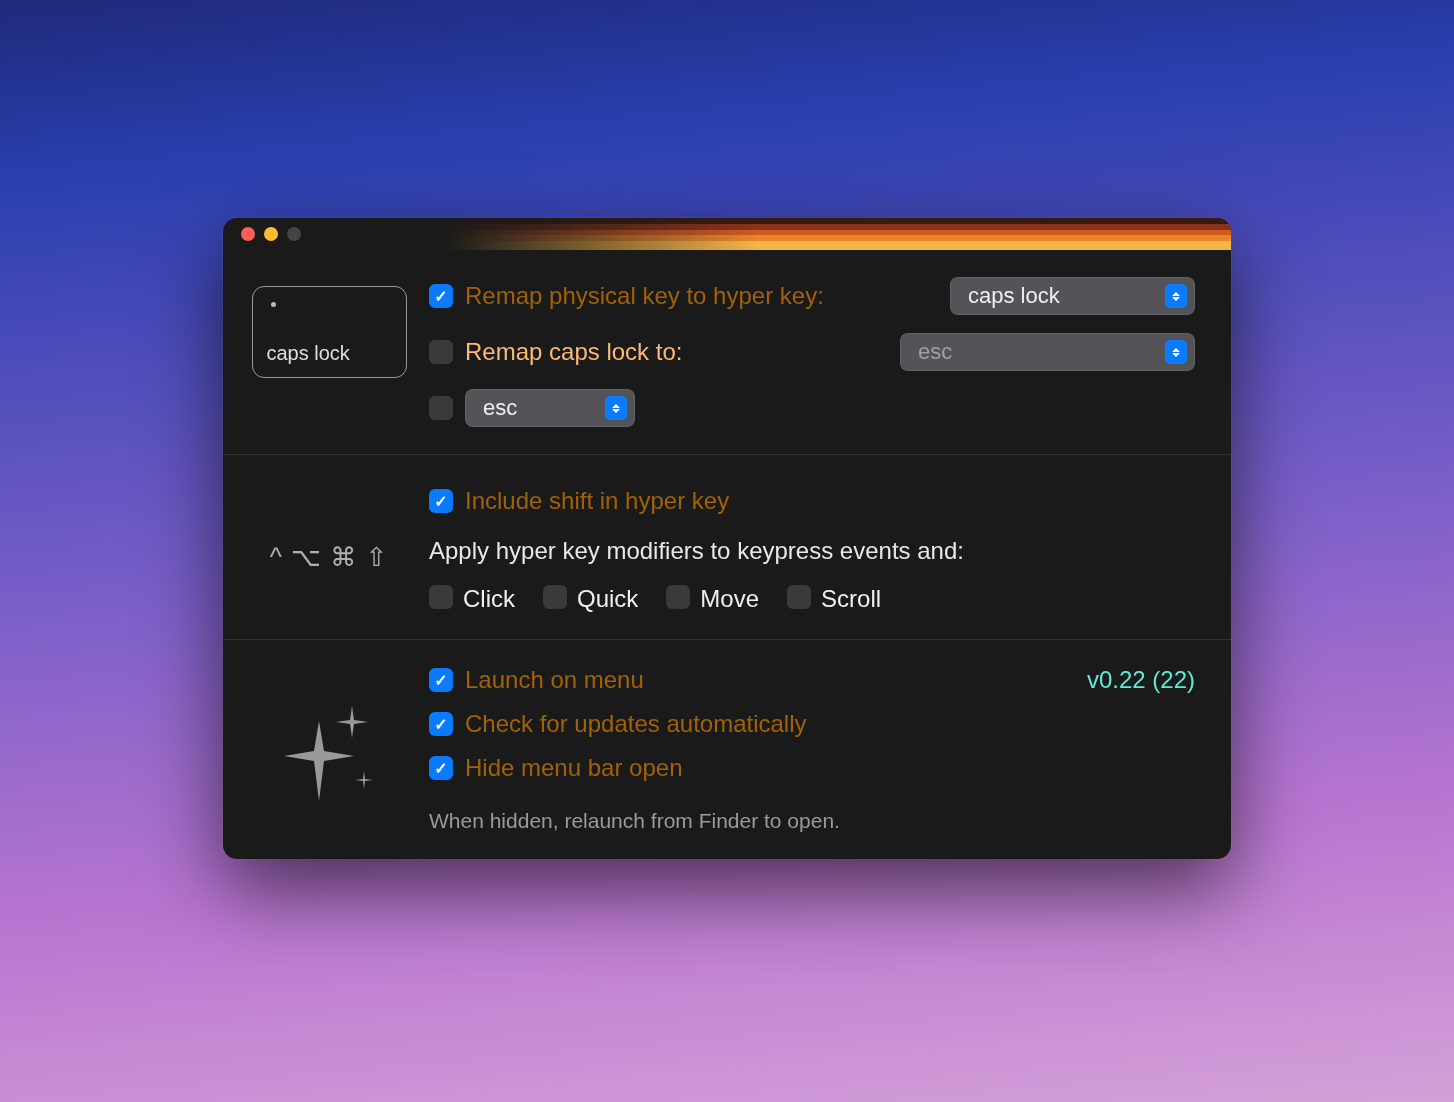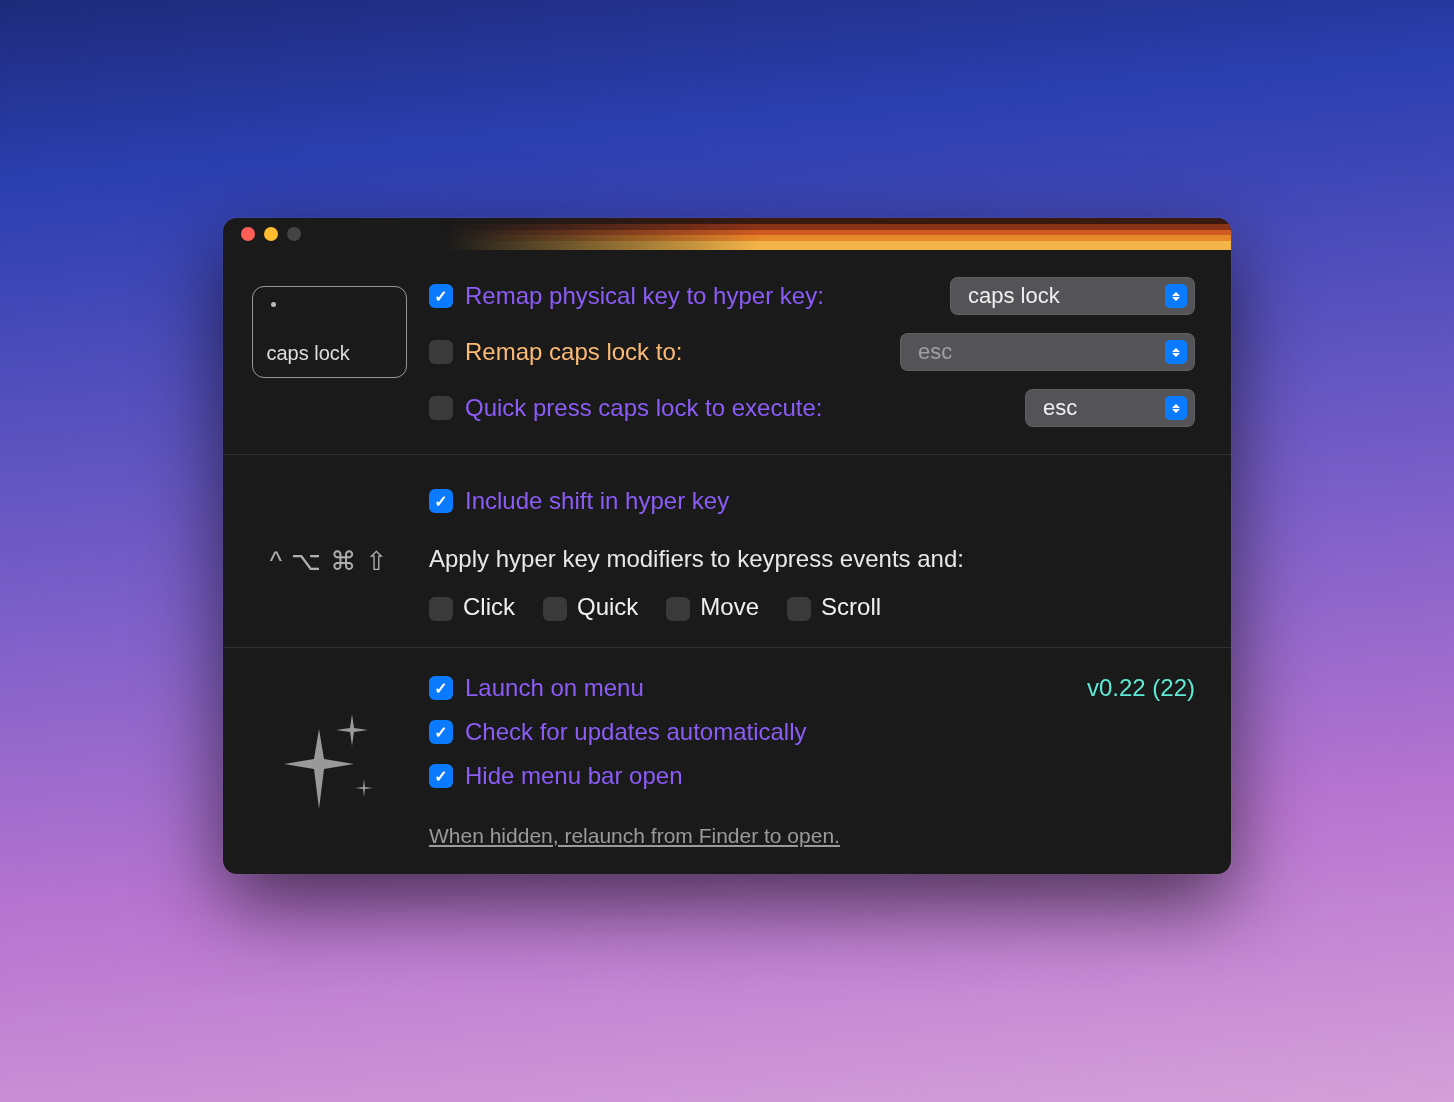--- a/index.html
+++ b/index.html
@@ -157,21 +157,21 @@
     .checkbox.unchecked {
       background: #3a3a3a;
     }
     .checkmark {
       color: white;
       font-size: 16px;
       font-weight: 700;
     }
 
     .row-label {
-      color: #8b5cf6;
+      color: #a16207;
       font-size: 24px;
       flex: 1;
     }
     .row-label.dimmed {
       color: #fdba74;
     }
 
     .select {
       background: #545458;
       border-radius: 8px;
@@ -208,48 +208,46 @@
       height: 0;
       border-left: 4px solid transparent;
       border-right: 4px solid transparent;
     }
     .chev-up { border-bottom: 4px solid white; }
     .chev-down { border-top: 4px solid white; }
 
     .sub-label {
       color: #e8e8e8;
       font-size: 24px;
-      margin-top: 8px;
     }
 
     .inline-checks {
       display: flex;
       gap: 28px;
       margin-top: 4px;
     }
     .inline-check {
       display: flex;
-      align-items: flex-end;
+      align-items: flex-start;
       gap: 10px;
     }
     .inline-check-label {
       color: #f0f0f0;
       font-size: 24px;
     }
 
     .version {
       color: #5eead4;
       font-size: 24px;
     }
 
     .note {
       color: #9a9a9a;
       font-size: 21px;
-      margin-top: 18px;
-      text-decoration: underline;
+      margin-top: 11px;
     }
 
     .row-top {
       display: flex;
       justify-content: space-between;
       align-items: center;
     }
     .row-top .left {
       display: flex;
       align-items: center;
@@ -303,21 +301,20 @@
             <span class="select-value dimmed">esc</span>
             <span class="select-chevrons">
               <span class="chev chev-up"></span>
               <span class="chev chev-down"></span>
             </span>
           </div>
         </div>
 
         <div class="row">
           <div class="checkbox unchecked"></div>
-          <div class="row-label">Quick press caps lock to execute:</div>
           <div class="select">
             <span class="select-value">esc</span>
             <span class="select-chevrons">
               <span class="chev chev-up"></span>
               <span class="chev chev-down"></span>
             </span>
           </div>
         </div>
 
       </div>

